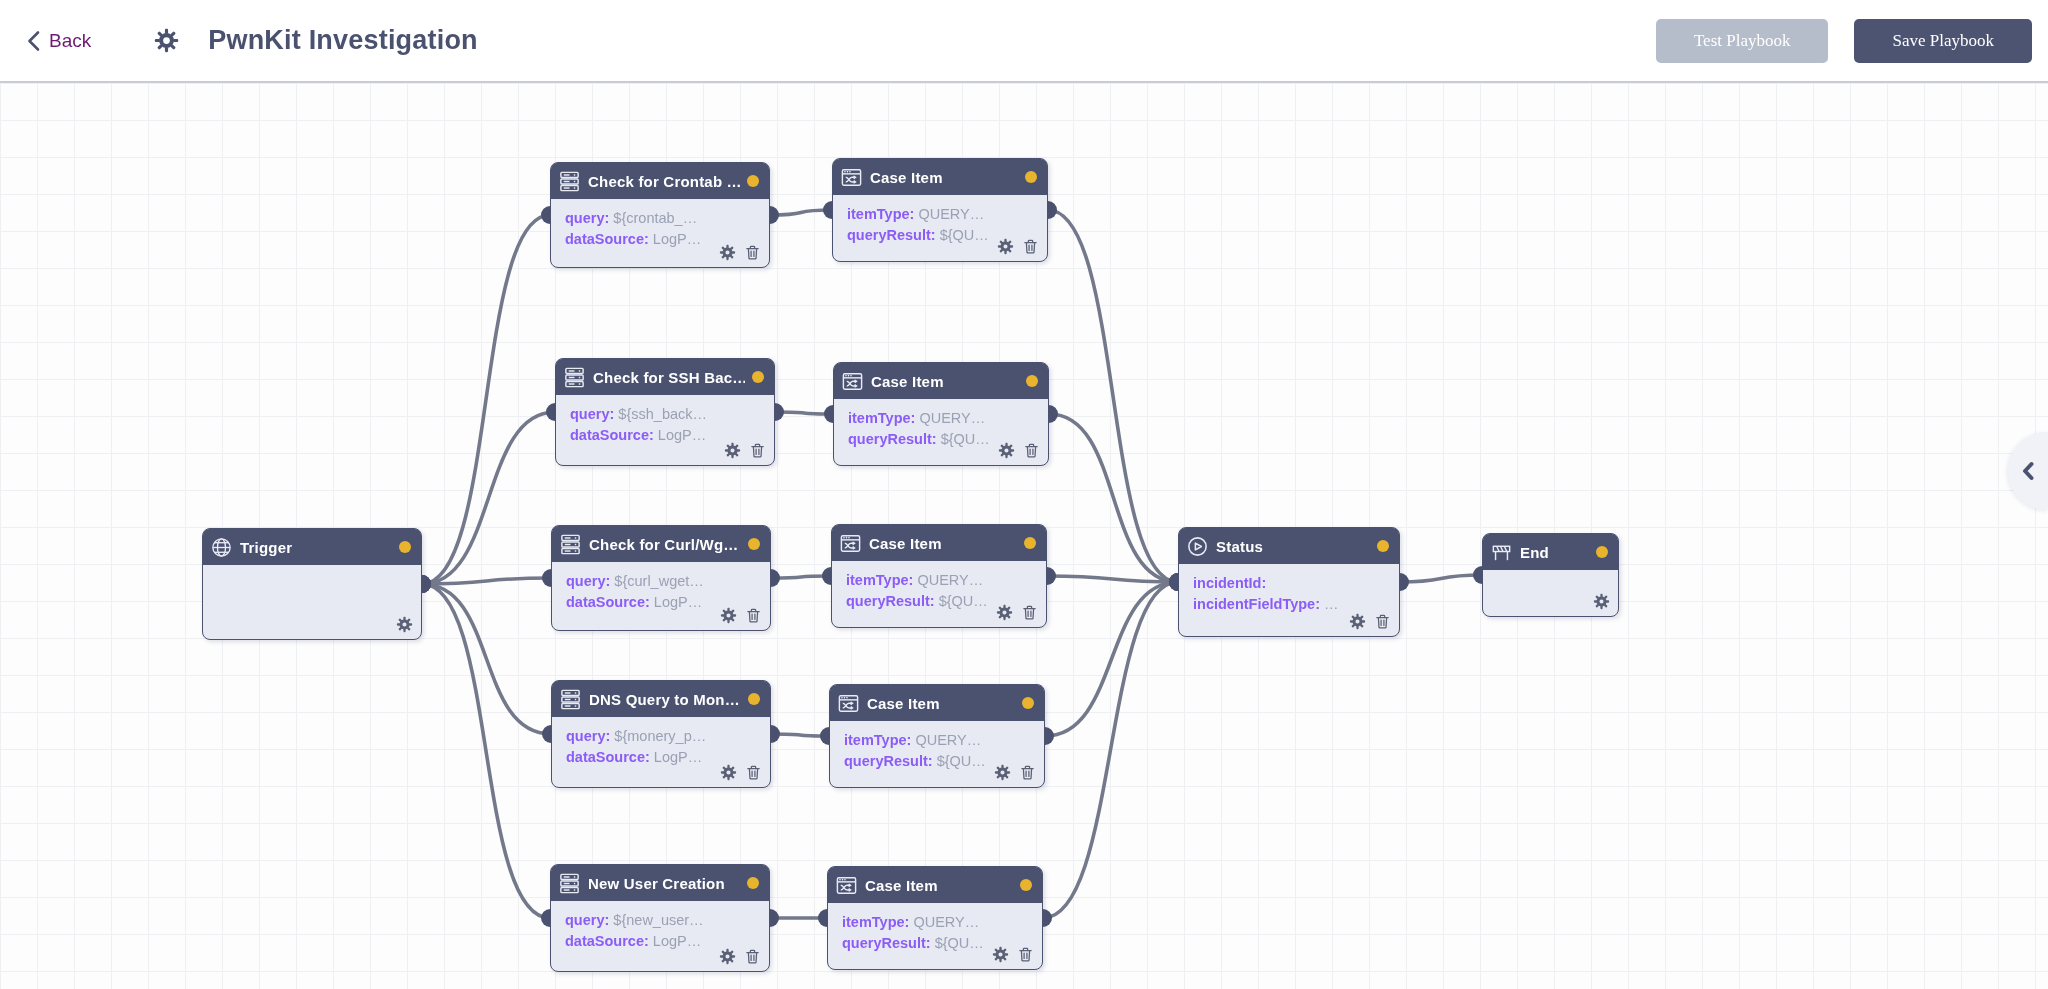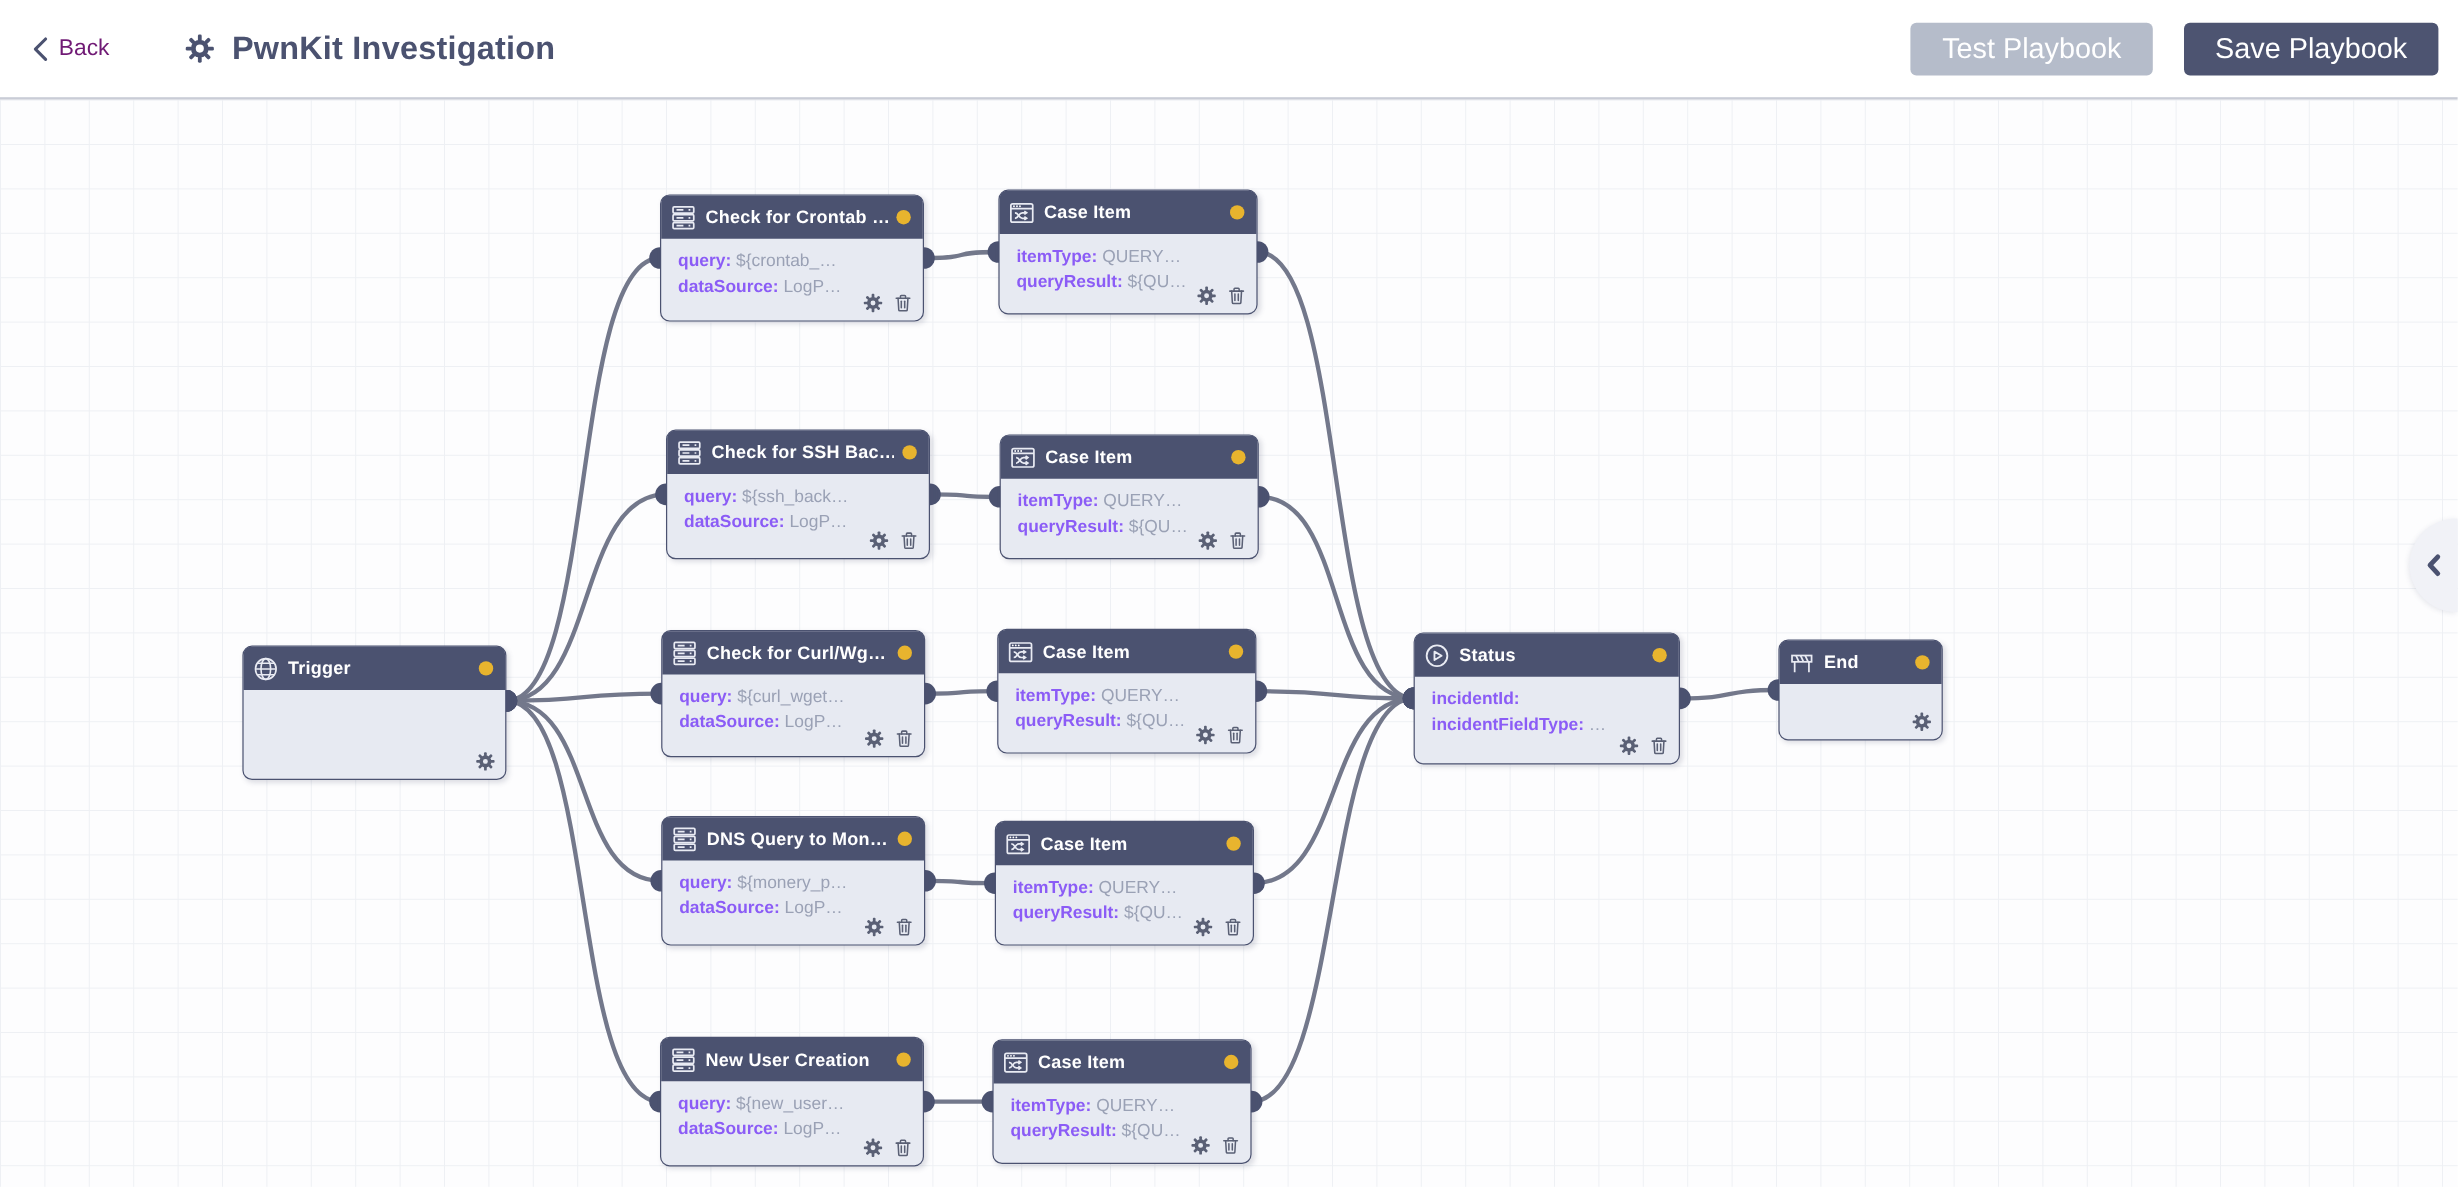--- a/index.html
+++ b/index.html
@@ -11,26 +11,26 @@
   
   .topbar{
     position:absolute;top:0;left:0;width:2048px;height:81px;
     background:#fff;border-bottom:2px solid #c9ccd6;
     display:flex;align-items:center;z-index:30;
   }
   .back{
     display:flex;align-items:center;gap:8px;margin-left:26px;
     font-size:19px;color:#701a75;cursor:pointer;
   }
-  .title-group{display:flex;align-items:center;gap:13px;margin-left:62px;}
+  .title-group{display:flex;align-items:center;gap:28px;margin-left:62px;}
   .page-title{font-size:27px;font-weight:600;color:#4b5270;letter-spacing:.2px;}
   .topbar-actions{margin-left:auto;margin-right:16px;display:flex;gap:26px;}
   .btn{
-    border:none;border-radius:5px;height:44px;padding:0 26px;
-    font-family:Liberation Sans, sans-serif;font-size:24px;color:#fff;cursor:pointer;
+    border:none;border-radius:5px;height:44px;padding:0 38px;
+    font-family:Liberation Serif, serif;font-size:17px;color:#fff;cursor:pointer;
   }
   .btn-test{background:#b5bcca;}
   .btn-save{background:#4d5471;}
   
   .canvas{
     position:absolute;top:83px;left:0;width:2048px;height:906px;
     background-color:#fdfdfe;
     background-image:
       linear-gradient(to right,#eef0f4 1px,transparent 1px),
       linear-gradient(to bottom,#eef0f4 1px,transparent 1px);
@@ -150,21 +150,21 @@
       <circle cx="1047" cy="493" r="9"></circle>
       <circle cx="1178" cy="499" r="9"></circle>
       <circle cx="1045" cy="653" r="9"></circle>
       <circle cx="1178" cy="499" r="9"></circle>
       <circle cx="1043" cy="835" r="9"></circle>
       <circle cx="1178" cy="499" r="9"></circle>
       <circle cx="1400" cy="499" r="9"></circle>
       <circle cx="1482" cy="492" r="9"></circle>
     </svg>
   <div id="node-layer">
-      <div class="node" style="left: 202px; top: 455px; width: 220px; height: 112px;">
+      <div class="node" style="left: 202px; top: 445px; width: 220px; height: 112px;">
         <div class="node-header">
           <span class="node-icon">
             <svg width="23" height="23" viewBox="0 0 24 24" fill="none" stroke-width="1.4" stroke="#e9ebf3">
               <circle cx="12" cy="12" r="9"></circle>
               <ellipse cx="12" cy="12" rx="4.2" ry="9"></ellipse>
               <line x1="3" y1="12" x2="21" y2="12"></line>
               <line x1="4.4" y1="7" x2="19.6" y2="7"></line>
               <line x1="4.4" y1="17" x2="19.6" y2="17"></line>
             </svg>
           </span>

